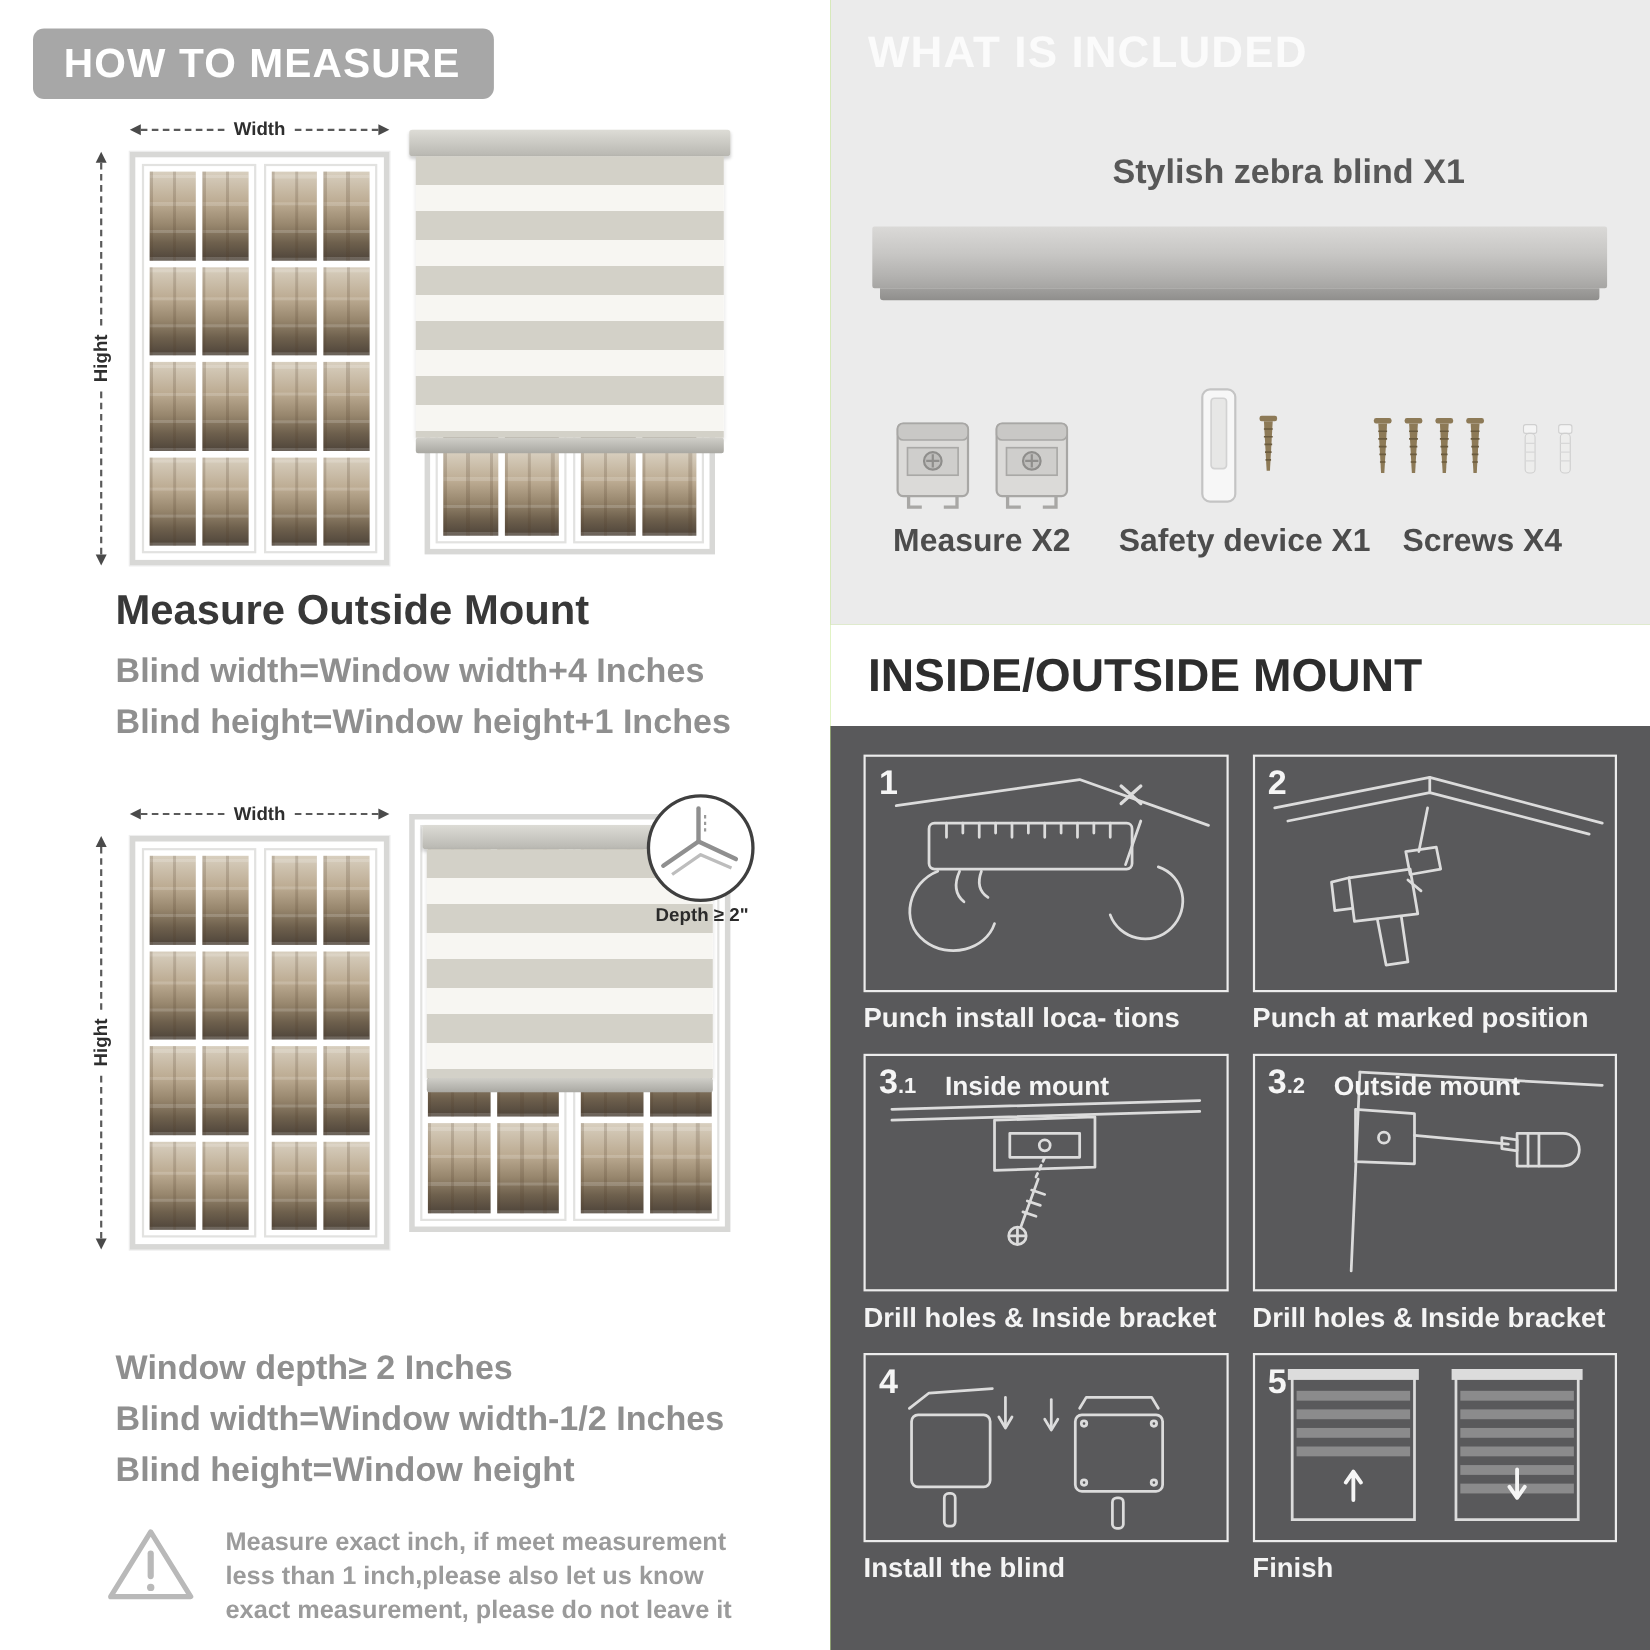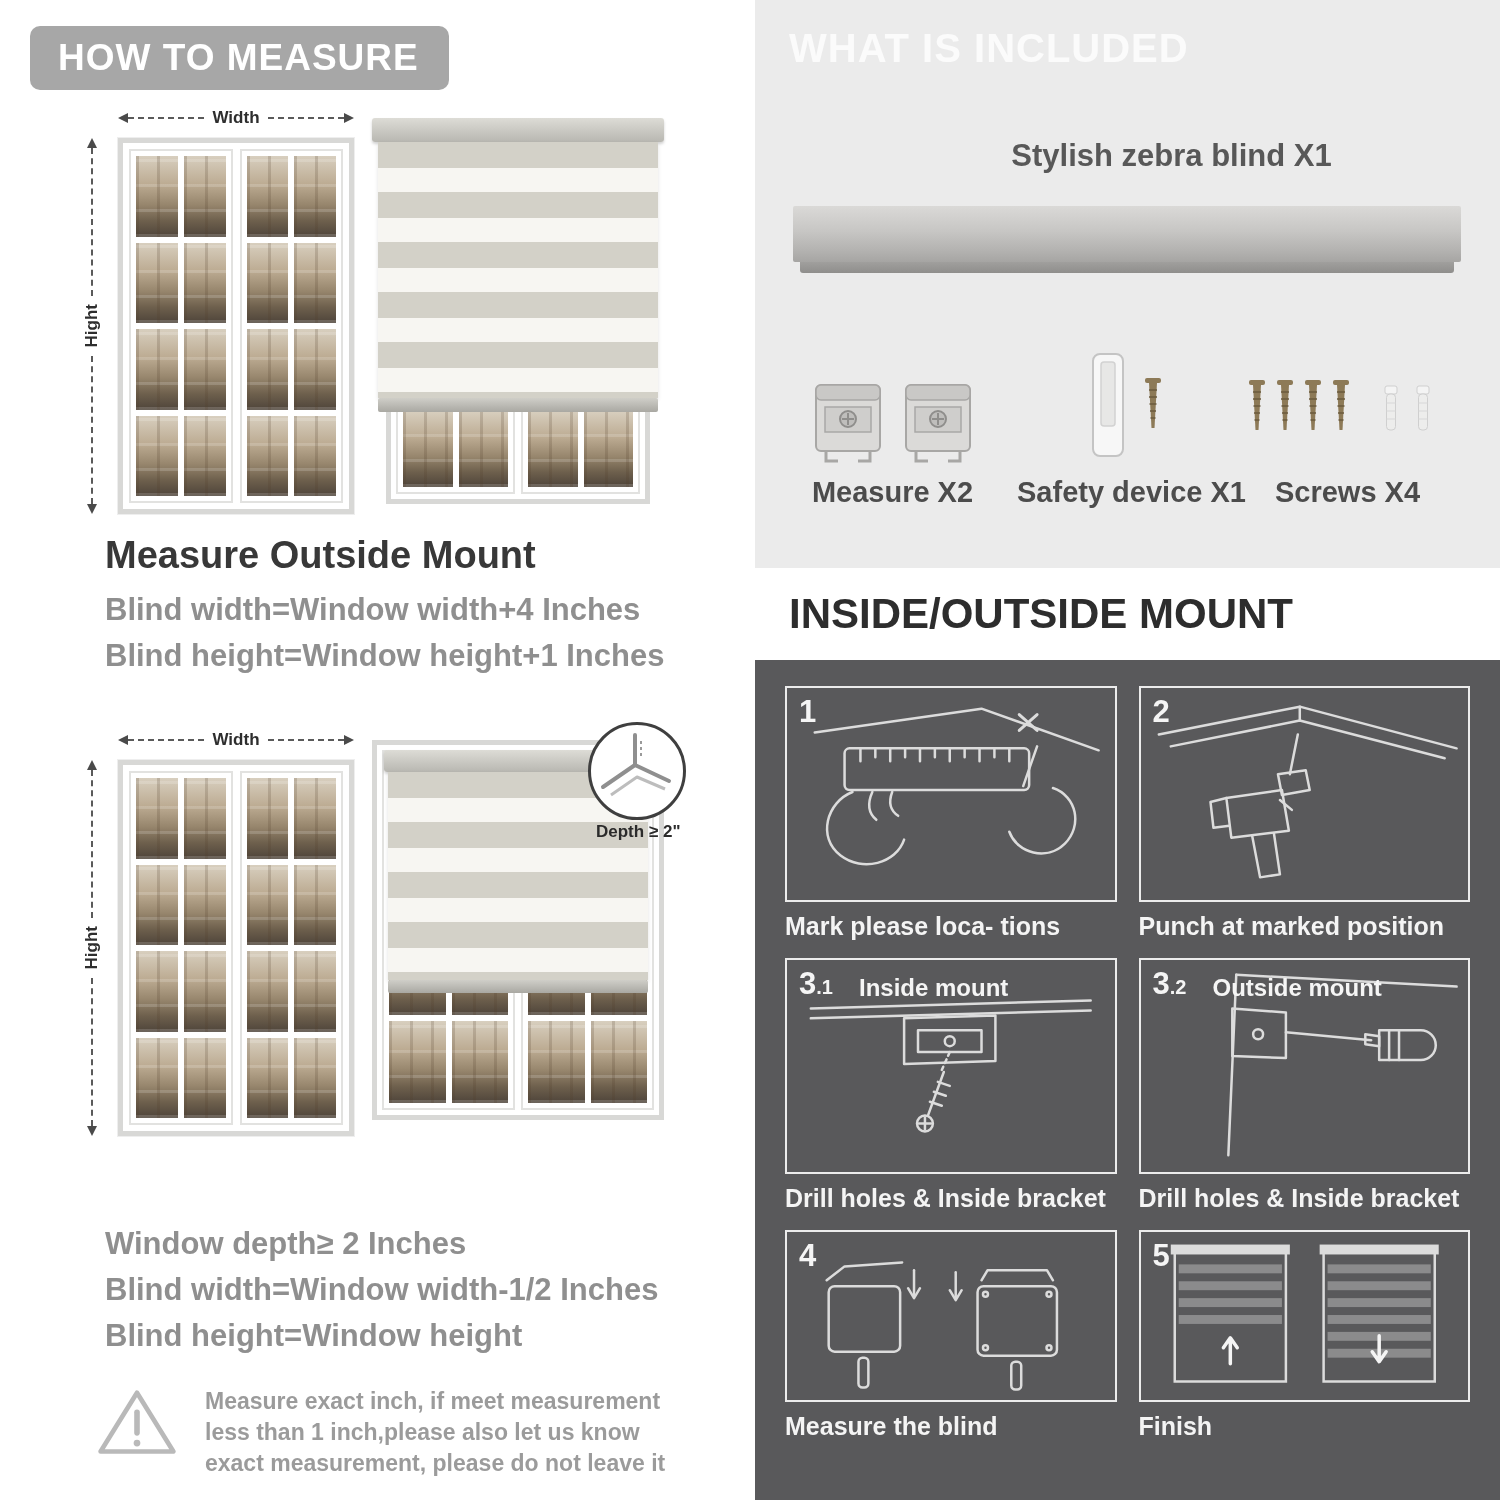--- a/index.html
+++ b/index.html
@@ -347,21 +347,21 @@
                 <path d="M234,26 l18,16 M252,26 l-18,16" stroke-width="3"></path>
                 <rect x="58" y="60" width="186" height="42" rx="5"></rect>
                 <path d="M74,60v13 M89,60v9 M104,60v13 M119,60v9 M134,60v13 M149,60v9 M164,60v13 M179,60v9 M194,60v13 M209,60v9 M224,60v13"></path>
                 <path d="M66,104 c-26,10 -36,46 -12,64 c22,17 56,8 64,-16"></path>
                 <path d="M86,104 q-8,18 4,28 M106,104 q-6,16 6,24"></path>
                 <path d="M268,100 c24,8 30,38 12,56 c-18,18 -48,10 -56,-12"></path>
                 <path d="M252,58 l-14,40"></path>
               </g>
             </svg>
           </div>
-          <div class="caption">Mark please loca- tions</div>
+          <div class="caption">Punch install loca- tions</div>
         </div>
 
         <div class="step">
           <div class="panel">
             <span class="pnum"><span>2</span><span class="psub"></span></span>
             <svg class="art" viewBox="0 0 330 212">
               <g fill="none" stroke="#dcdcdc" stroke-width="2.5" stroke-linecap="round" stroke-linejoin="round">
                 <polyline points="18,46 160,18 318,60"></polyline>
                 <polyline points="30,58 160,32 306,70"></polyline>
                 <line x1="160" y1="18" x2="160" y2="32"></line>
@@ -434,21 +434,21 @@
                 <circle cx="200" cy="62" r="2.5"></circle>
                   <circle cx="264" cy="62" r="2.5"></circle>
                 <circle cx="200" cy="116" r="2.5"></circle>
                   <circle cx="264" cy="116" r="2.5"></circle>
                 <rect x="226" y="130" width="10" height="28" rx="4"></rect>
                 <line x1="170" y1="40" x2="170" y2="66"></line>
                 <path d="M164,58 l6,10 6,-10"></path>
               </g>
             </svg>
           </div>
-          <div class="caption">Measure the blind</div>
+          <div class="caption">Install the blind</div>
         </div>
 
         <div class="step">
           <div class="panel short">
             <span class="pnum"><span>5</span><span class="psub"></span></span>
             <svg class="art" viewBox="0 0 330 168">
               <g fill="none" stroke="#dcdcdc" stroke-width="2.5">
                 <rect x="34" y="16" width="112" height="134"></rect>
                 <rect x="184" y="16" width="112" height="134"></rect>
               </g>

